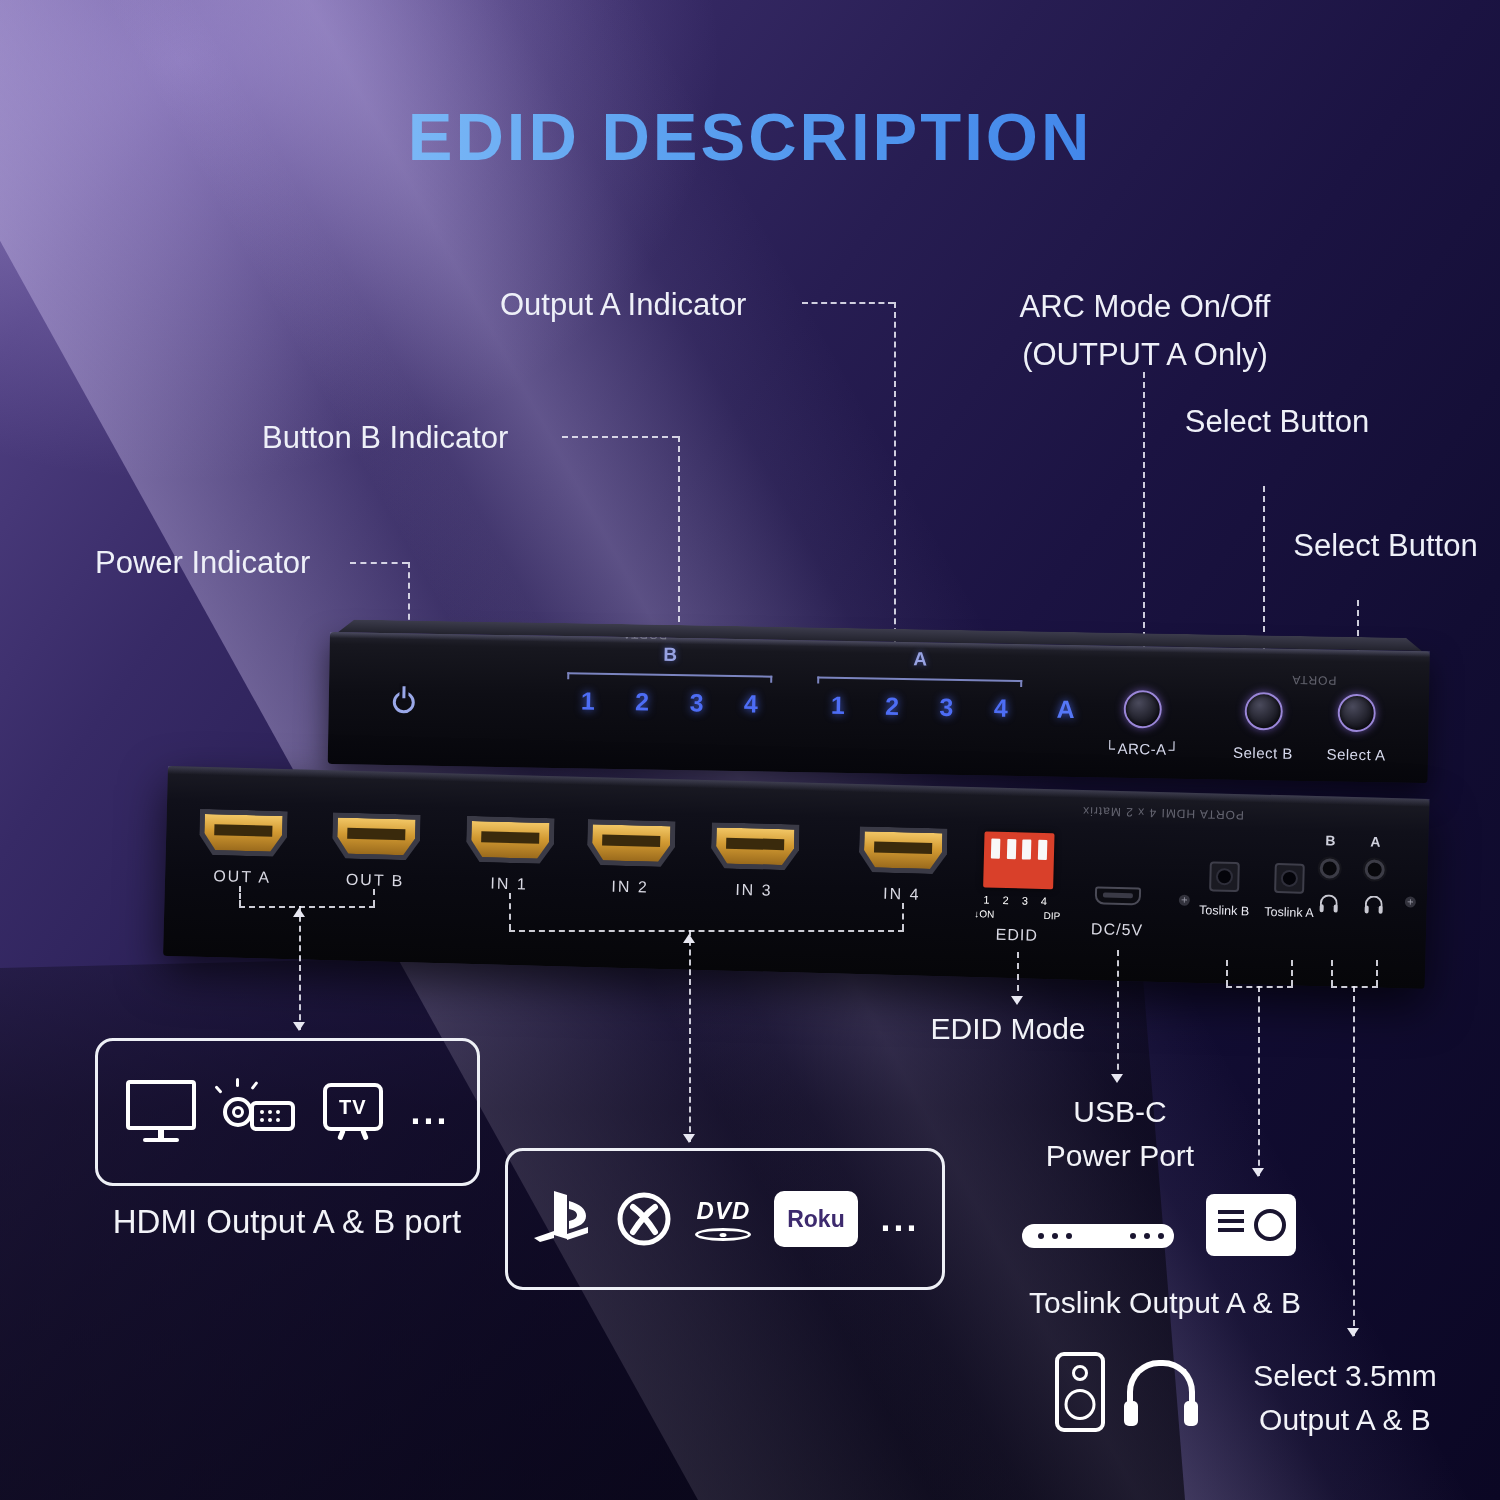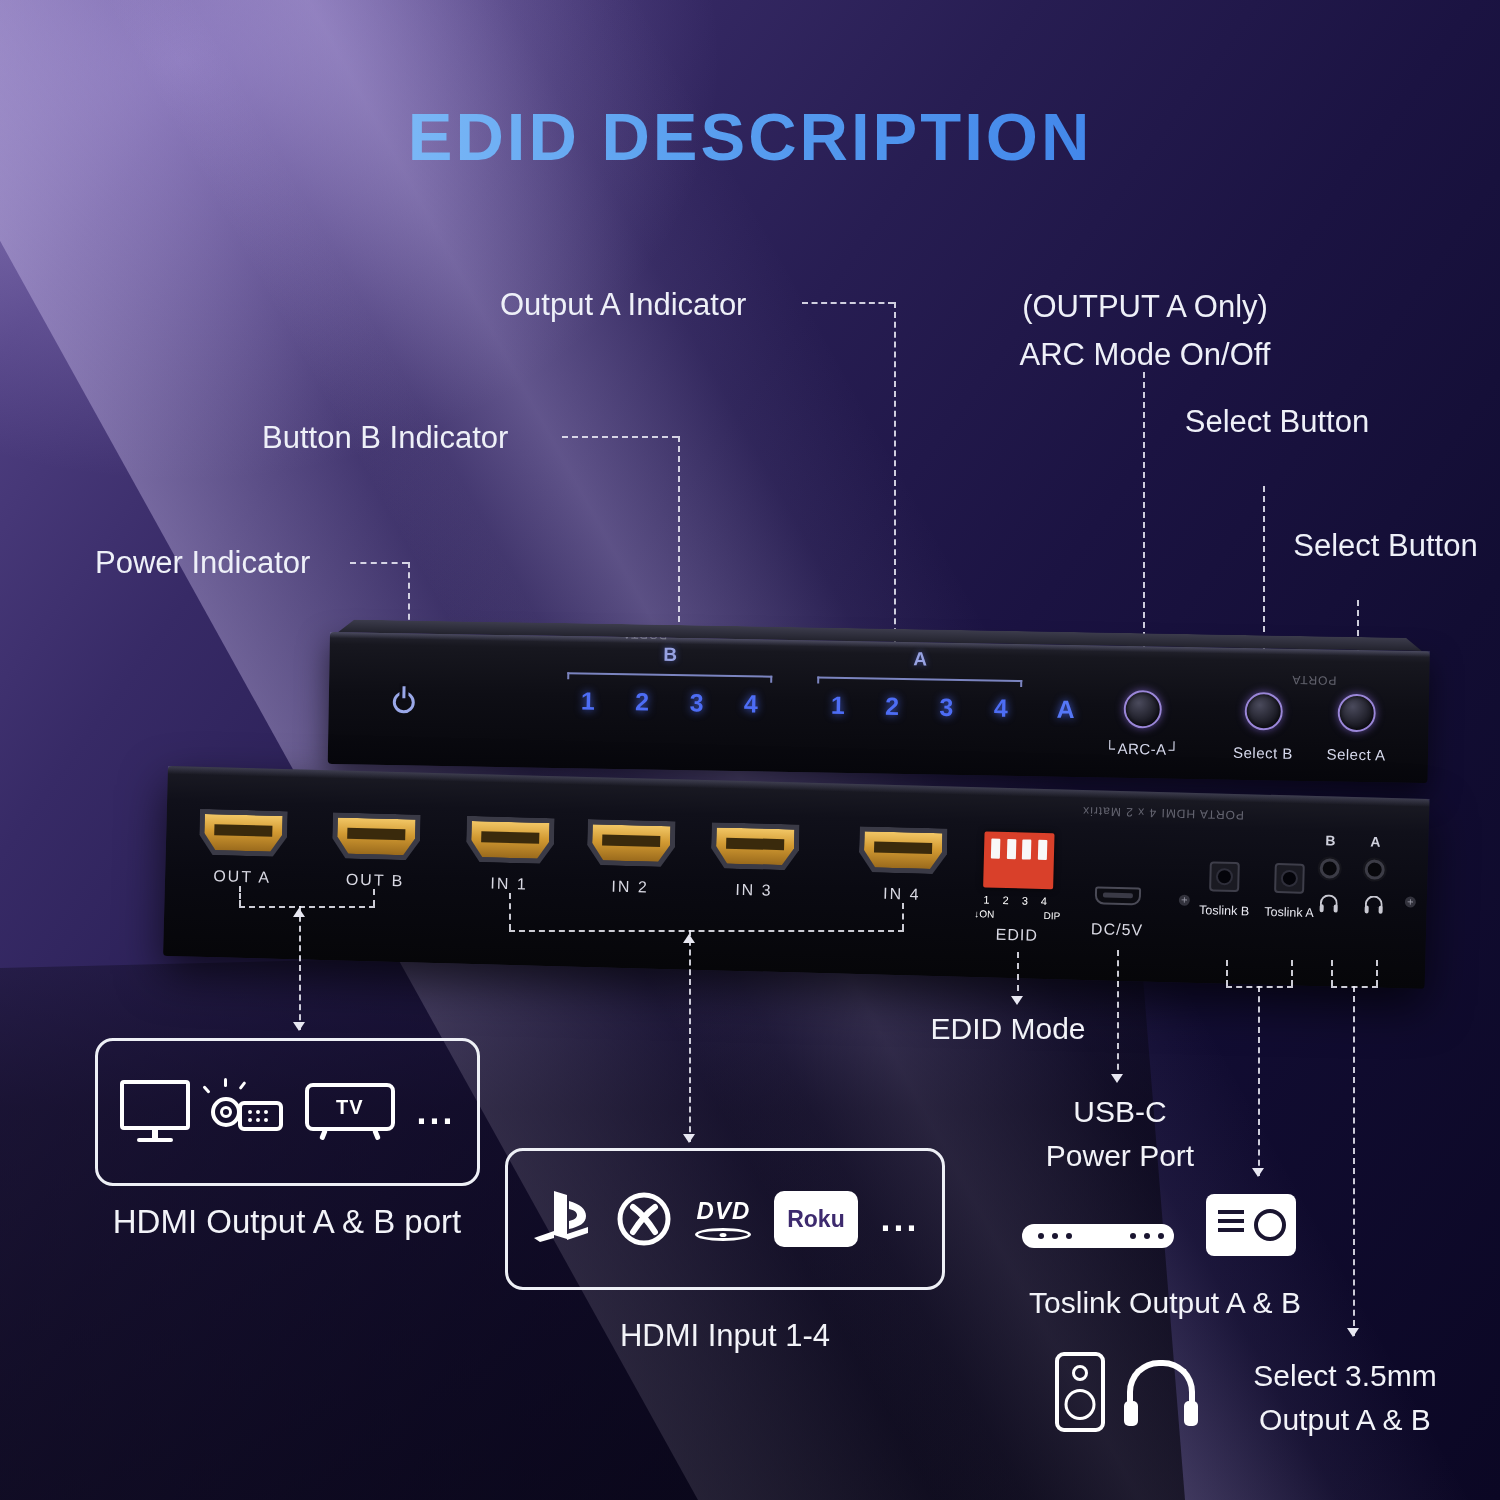--- a/index.html
+++ b/index.html
@@ -115,21 +115,21 @@
   .proj .lens { position:absolute; left:0; top:8px; width:30px; height:30px; border:4px solid #fff; border-radius:50%; }
   .proj .lens::after { content:''; position:absolute; inset:5px; border:3px solid #fff; border-radius:50%; }
   .proj .pbody { position:absolute; left:27px; top:12px; width:45px; height:30px; border:4px solid #fff; border-radius:6px; }
   .proj .pbody::after { content:''; position:absolute; left:6px; top:5px; width:4px; height:4px; background:#fff; border-radius:50%;
     box-shadow:8px 0 0 #fff, 16px 0 0 #fff, 0 8px 0 #fff, 8px 8px 0 #fff, 16px 8px 0 #fff; }
   .proj .ray { position:absolute; width:3px; height:9px; background:#fff; border-radius:2px; }
   .proj .r1 { left:13px; top:-11px; }
   .proj .r2 { left:-6px; top:-4px; transform:rotate(-42deg); }
   .proj .r3 { left:30px; top:-8px; transform:rotate(38deg); }
 
-  .icon-tv { width:90px; height:48px; border:4px solid #fff; border-radius:8px; display:flex; align-items:center; justify-content:center;
+  .icon-tv { width:60px; height:48px; border:4px solid #fff; border-radius:8px; display:flex; align-items:center; justify-content:center;
     font-weight:bold; font-size:20px; color:#fff; position:relative; top:-5px; letter-spacing:1px; }
   .icon-tv::before, .icon-tv::after { content:''; position:absolute; bottom:-13px; width:5px; height:11px; background:#fff; border-radius:2px; }
   .icon-tv::before { left:12px; transform:rotate(22deg); }
   .icon-tv::after  { right:12px; transform:rotate(-22deg); }
 
   .dots { color:#fff; font-size:36px; font-weight:bold; letter-spacing:3px; line-height:0.4; }
 
   .icon-dvd { display:flex; flex-direction:column; align-items:center; }
   .dvd-text { font-style:italic; font-weight:bold; font-size:24px; color:#fff; letter-spacing:1px; }
   .dvd-disc { width:56px; height:13px; border:3px solid #fff; border-radius:50%; margin-top:3px; position:relative; }
@@ -163,22 +163,22 @@
 <div class="stage">
 
   <div class="beam2"></div>
   <div class="beam1"></div>
   <div class="pedestal"></div>
 
   <div class="title">EDID DESCRIPTION</div>
 
   <div class="callout" style="left:500px;top:287px;">Output A Indicator</div>
   <div class="callout center" style="left:985px;top:283px;width:320px;">
+    <div>ARC Mode On/Off</div>
     <div>(OUTPUT A Only)</div>
-    <div>ARC Mode On/Off</div>
   </div>
   <div class="callout" style="left:262px;top:420px;">Button B Indicator</div>
   <div class="callout center" style="left:1172px;top:398px;width:210px;">
     <div>Select Button</div>
   </div>
   <div class="callout" style="left:95px;top:545px;">Power Indicator</div>
   <div class="callout center" style="left:1278px;top:522px;width:215px;">
     <div>Select Button</div>
   </div>
 
@@ -355,21 +355,20 @@
       <circle cx="29" cy="29" r="24" fill="none" stroke="#fff" stroke-width="5"></circle>
       <path d="M18 17 C26 23 33 31 40 42 M40 17 C32 23 25 31 18 42" fill="none" stroke="#fff" stroke-width="6" stroke-linecap="round"></path>
     </svg>
     <div class="icon-dvd">
       <div class="dvd-text">DVD</div>
       <div class="dvd-disc"></div>
     </div>
     <div class="icon-roku">Roku</div>
     <div class="dots">...</div>
   </div>
-  <div class="caption" style="left:505px;top:1318px;width:440px;font-size:31px;">HDMI Input 1-4</div>
 
   <div class="caption" style="left:898px;top:1012px;width:220px;">EDID Mode</div>
 
   <div class="caption" style="left:1010px;top:1090px;width:220px;">
     <div>USB-C</div>
     <div>Power Port</div>
   </div>
 
   <div class="icon-soundbar" style="left:1022px;top:1224px;"></div>
   <div class="icon-receiver" style="left:1206px;top:1194px;"></div>

